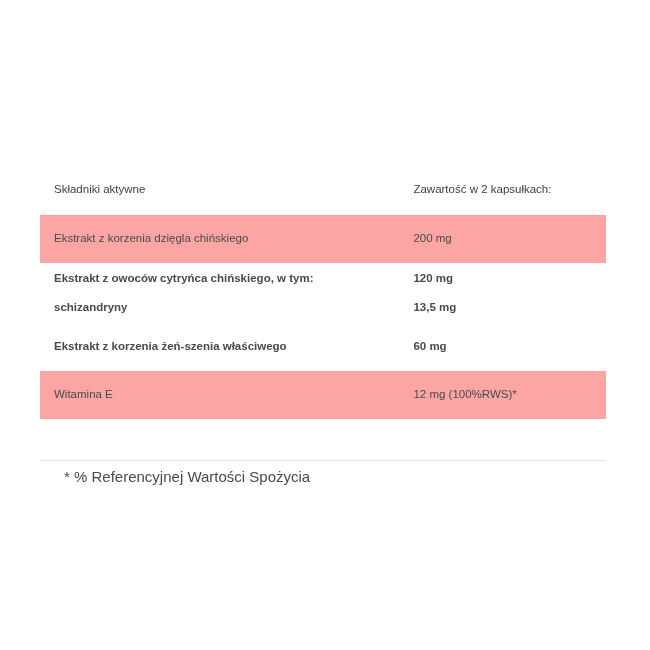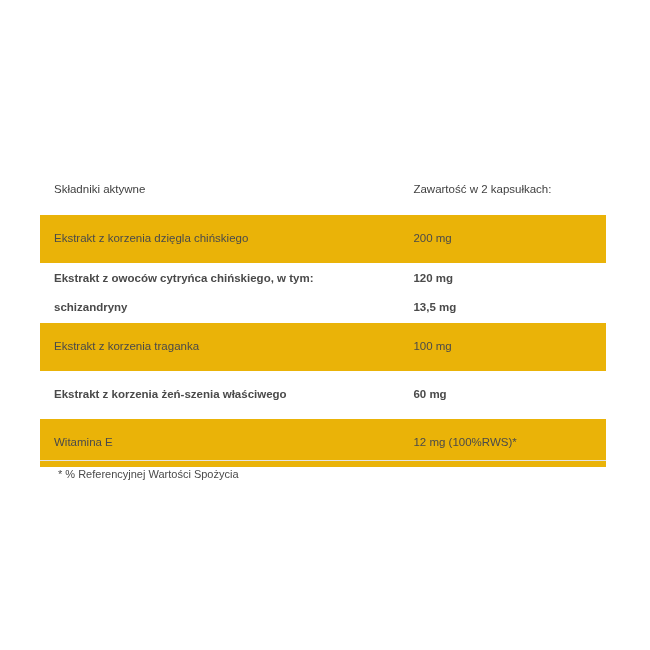--- a/index.html
+++ b/index.html
@@ -44,41 +44,41 @@
     padding: 0 14px;
     color: #4a4a4a;
   }
   table.nutrition thead th {
     height: 50px;
     background: #ffffff;
     color: #3f3f3f;
     font-size: 11.5px;
   }
   table.nutrition tbody tr.shaded td {
-    background: #eab308;
+    background: #fca5a5;
   }
   table.nutrition tbody tr.plain td {
     background: #ffffff;
     font-weight: bold;
   }
   table.nutrition tbody td {
     height: 48px;
   }
   table.nutrition tbody tr.tall td {
     height: 60px;
   }
   .cell-lines .line + .line {
     margin-top: 11px;
   }
   .footnote {
     position: absolute;
-    left: 44px;
+    left: 50px;
     top: 468px;
     width: 566px;
-    font-size: 11px;
+    font-size: 15px;
     color: #4a4a4a;
     padding: 0 14px;
     box-sizing: border-box;
   }
   .rule {
     position: absolute;
     left: 40px;
     width: 566px;
     height: 1px;
     background: #e3e3e3;
@@ -122,24 +122,20 @@
             </div>
           </td>
           <td>
             <div class="cell-lines">
               <div class="line">120 mg</div>
               <div class="line">13,5 mg</div>
             </div>
           </td>
         </tr>
 
-        <tr class="shaded">
-          <td>Ekstrakt z korzenia tragankа</td>
-          <td>100 mg</td>
-        </tr>
 
         <tr class="plain">
           <td>Ekstrakt z korzenia żeń-szenia właściwego</td>
           <td>60 mg</td>
         </tr>
 
         <tr class="shaded">
           <td>Witamina E</td>
           <td>12 mg (100%RWS)*</td>
         </tr>

